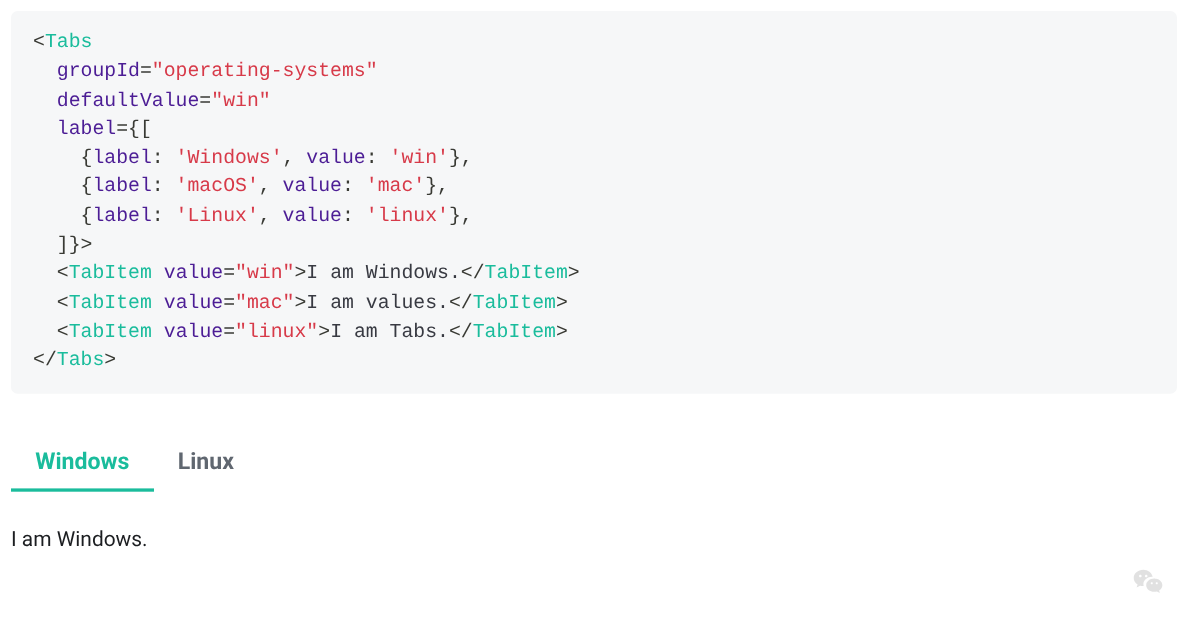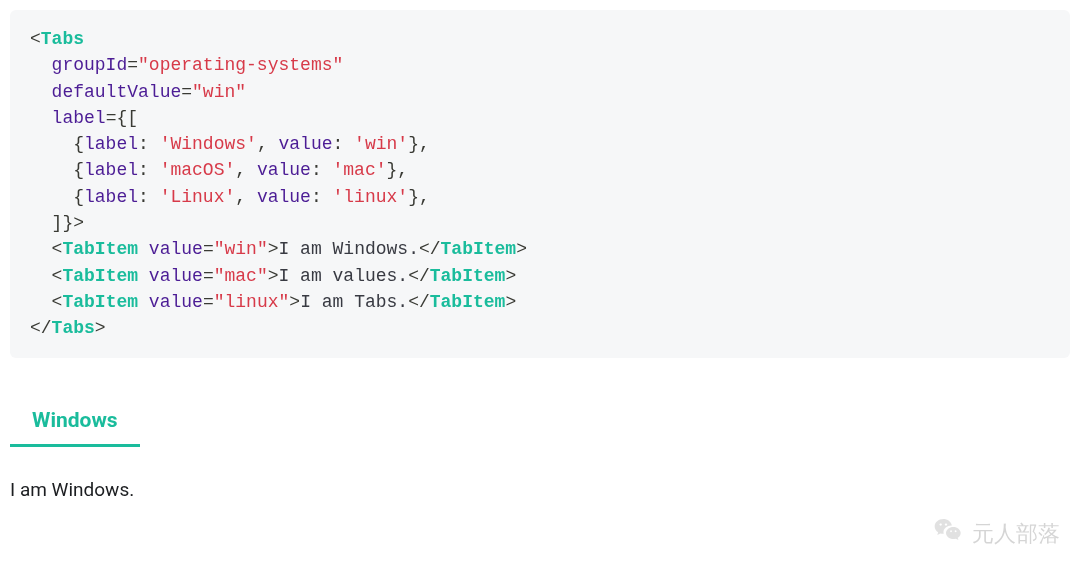--- a/index.html
+++ b/index.html
@@ -20,21 +20,21 @@
       padding: 16px 20px;
       border-radius: 6px;
       font-family: "SFMono-Regular", Consolas, "Liberation Mono", Menlo, monospace;
       font-size: 18px;
       line-height: 26.3px;
       color: #383a42;
       white-space: pre;
       overflow: hidden;
     }
     .tok-punc { color: #393a34; }
-    .tok-tag { color: #1abc9c; font-weight: bold; }
+    .tok-tag { color: #1abc9c; }
     .tok-op { color: #393a34; }
     .tok-str { color: #d73a49; }
     .tok-comp { color: #4c1d95; }
     .tok-text { color: #383a42; }
 
     .tabs-container {
       margin: 38px 10px 0 10px;
     }
     .tabs-list {
       display: flex;
@@ -91,24 +91,26 @@
   <span class="tok-punc">&lt;</span><span class="tok-tag">TabItem</span> <span class="tok-comp">value</span><span class="tok-op">=</span><span class="tok-str">"win"</span><span class="tok-punc">&gt;</span><span class="tok-text">I am Windows.</span><span class="tok-punc">&lt;/</span><span class="tok-tag">TabItem</span><span class="tok-punc">&gt;</span>
   <span class="tok-punc">&lt;</span><span class="tok-tag">TabItem</span> <span class="tok-comp">value</span><span class="tok-op">=</span><span class="tok-str">"mac"</span><span class="tok-punc">&gt;</span><span class="tok-text">I am values.</span><span class="tok-punc">&lt;/</span><span class="tok-tag">TabItem</span><span class="tok-punc">&gt;</span>
   <span class="tok-punc">&lt;</span><span class="tok-tag">TabItem</span> <span class="tok-comp">value</span><span class="tok-op">=</span><span class="tok-str">"linux"</span><span class="tok-punc">&gt;</span><span class="tok-text">I am Tabs.</span><span class="tok-punc">&lt;/</span><span class="tok-tag">TabItem</span><span class="tok-punc">&gt;</span>
 <span class="tok-punc">&lt;/</span><span class="tok-tag">Tabs</span><span class="tok-punc">&gt;</span></div>
 
 <div class="tabs-container">
   <div class="tabs-list">
     <div class="tab active">
       <span>Windows</span>
     </div>
+    <div class="tab">
+      <span>Linux</span>
+    </div>
   </div>
   <div class="tab-content">I am Windows.</div>
 </div>
 
 <div class="watermark">
   <span>
     <svg viewBox="0 0 24 24" fill="#aaa">
         <path d="M8.5 3C4.9 3 2 5.5 2 8.6c0 1.8 1 3.4 2.6 4.4l-.6 2 2.3-1.2c.7.2 1.4.3 2.2.3h.3c-.1-.4-.2-.9-.2-1.3 0-2.8 2.7-5 6-5h.3C14.3 5 11.7 3 8.5 3zm-2 3.3c.5 0 .9.4.9.9s-.4.9-.9.9-.9-.4-.9-.9.4-.9.9-.9zm4 0c.5 0 .9.4.9.9s-.4.9-.9.9-.9-.4-.9-.9.4-.9.9-.9zM16 9c-3 0-5.5 2-5.5 4.5S13 18 16 18c.6 0 1.2-.1 1.8-.2l2 1-.5-1.7c1.4-.8 2.2-2.1 2.2-3.6C21.5 11 19 9 16 9zm-1.7 2.5c.4 0 .7.3.7.7s-.3.7-.7.7-.7-.3-.7-.7.3-.7.7-.7zm3.4 0c.4 0 .7.3.7.7s-.3.7-.7.7-.7-.3-.7-.7.3-.7.7-.7z"></path>
       </svg>
   </span>
-  <span>元人部落</span>
 </div>
 
 </body></html>

